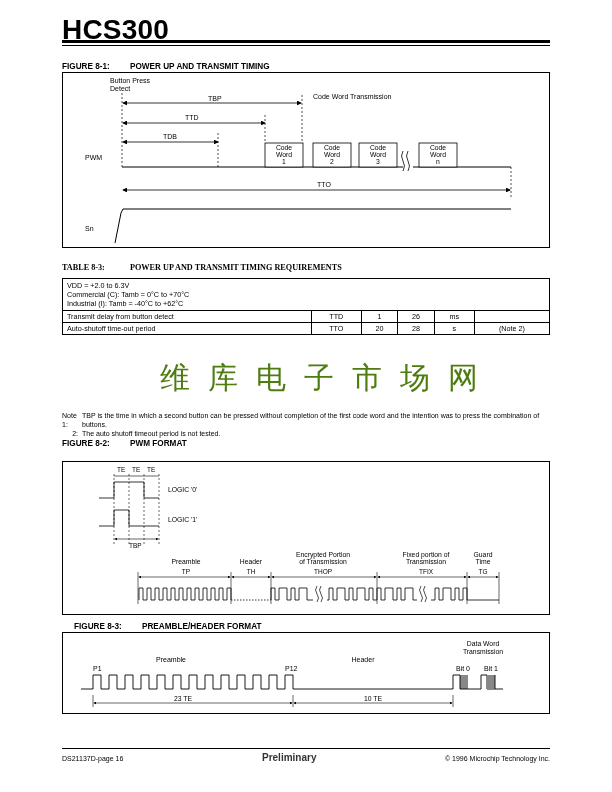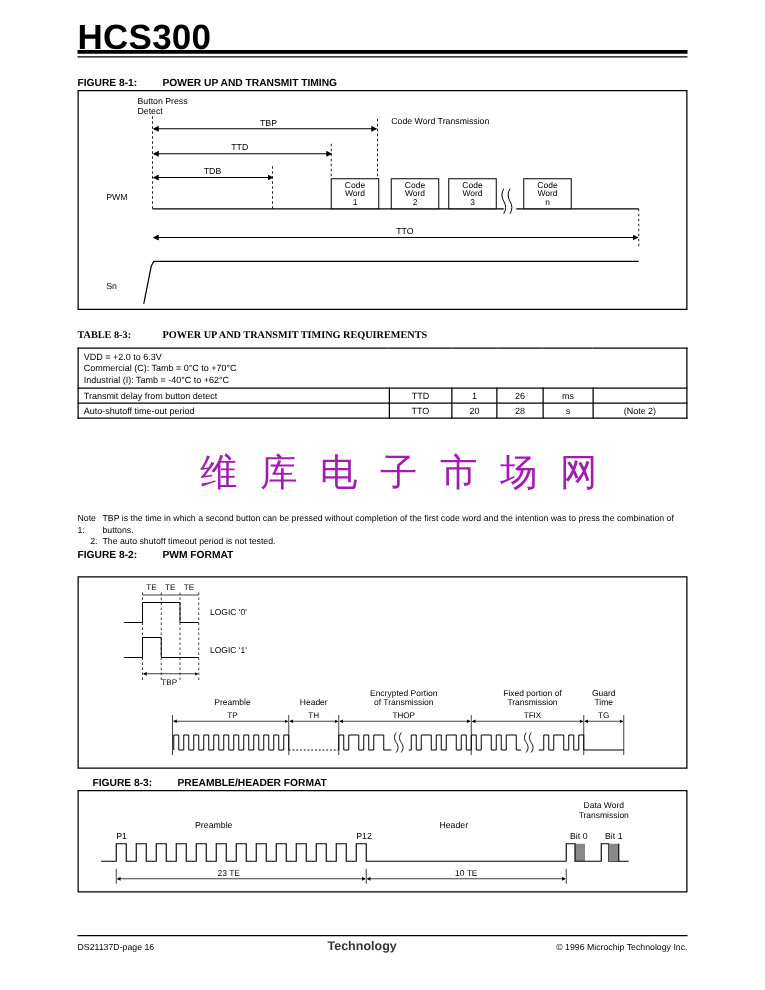--- a/index.html
+++ b/index.html
@@ -12,21 +12,21 @@
   .fig-title { font-size: 8.2px; font-weight: bold; }
   .fig-title .num { display: inline-block; width: 68px; }
   .box { border: 1px solid #000; }
   svg text { font-family: "Liberation Sans", sans-serif; }
   table.req { border-collapse: collapse; font-size: 7.2px; width: 488px; }
   table.req td, table.req th { border: 1px solid #000; padding: 1px 4px; vertical-align: top; }
   table.req th { font-weight: bold; text-align: center; padding: 3px 4px; }
   table.req td.c { text-align: center; }
   .notes { font-size: 7px; line-height: 9px; }
   .footer { font-size: 7px; }
-  .watermark { left: 160px; top: 358px; font-size: 30px; color: #a21caf; letter-spacing: 18px; }
+  .watermark { left: 160px; top: 358px; font-size: 30px; color: #4d7c0f; letter-spacing: 18px; }
 </style>
 </head>
 <body>
 
 <div class="abs hdr-title">HCS300</div>
 <div class="abs hdr-rule1"></div>
 <div class="abs hdr-rule2"></div>
 
 <div class="abs fig-title" style="left:62px; top:62px;">
   <span class="num">FIGURE 8-1:</span><span>POWER UP AND TRANSMIT TIMING</span>
@@ -238,14 +238,14 @@
     <line x1="390" y1="62" x2="390" y2="74" stroke="#000" stroke-width="0.6"></line>
     <line x1="31" y1="70" x2="229" y2="70" stroke="#000" stroke-width="0.6" marker-start="url(#al3)" marker-end="url(#ar3)"></line>
     <line x1="231" y1="70" x2="389" y2="70" stroke="#000" stroke-width="0.6" marker-start="url(#al3)" marker-end="url(#ar3)"></line>
     <text x="120" y="68" font-size="6.8" text-anchor="middle">23 TE</text>
     <text x="310" y="68" font-size="6.8" text-anchor="middle">10 TE</text>
   </svg>
 </div>
 
 <div class="abs" style="left:62px; top:748px; width:488px; height:1px; background:#000;"></div>
 <div class="abs footer" style="left:62px; top:755px;">DS21137D-page 16</div>
-<div class="abs" style="left:262px; top:752px; font-size:10px; font-weight:bold; color:#333;">Technology</div>
+<div class="abs" style="left:262px; top:752px; font-size:10px; font-weight:bold; color:#333;">Preliminary</div>
 <div class="abs footer" style="left:420px; top:755px; width:130px; text-align:right;">© 1996 Microchip Technology Inc.</div>
 
 </body></html>

